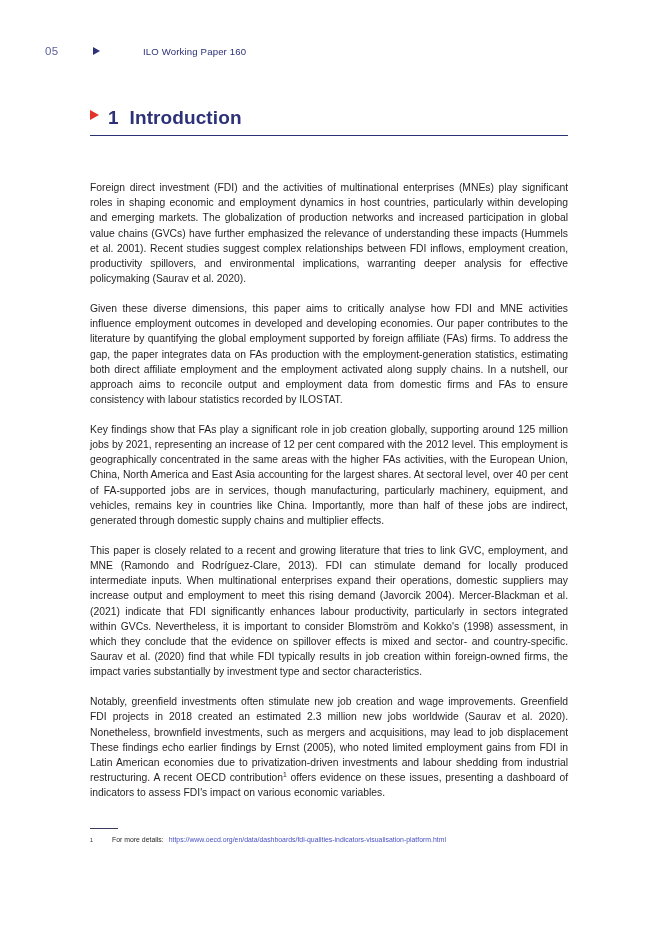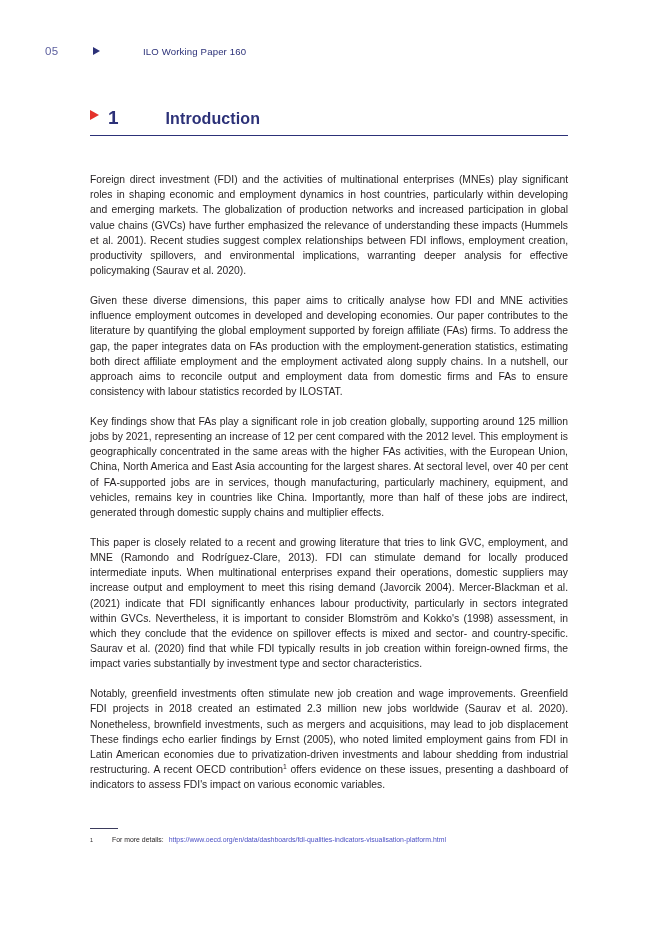--- a/index.html
+++ b/index.html
@@ -74,39 +74,38 @@
     position: relative;
     top: -4px;
   }
   .heading-num {
     font-size: 19px;
     font-weight: bold;
     color: #2c3178;
     margin-right: 11px;
   }
   .heading-text {
-    font-size: 16px;
+    font-size: 19px;
     font-weight: bold;
     color: #2c3178;
     letter-spacing: 0.1px;
-    margin-left: 36px;
   }
   .heading-rule {
     position: absolute;
     top: 135px;
     left: 90px;
     width: 478px;
     height: 1.4px;
     background: #2c3178;
   }
 
   
   .body-column {
     position: absolute;
-    top: 172px;
+    top: 180px;
     left: 90px;
     width: 478px;
   }
   .para {
     font-size: 10.35px;
     line-height: 15.2px;
     text-align: justify;
     color: #231f20;
     margin: 0 0 14.5px 0;
     hyphens: manual;

